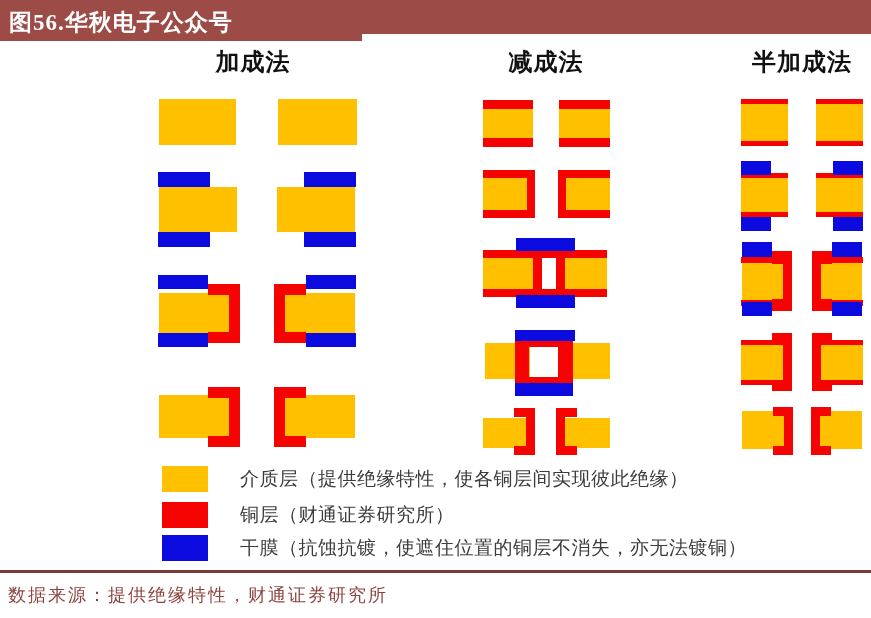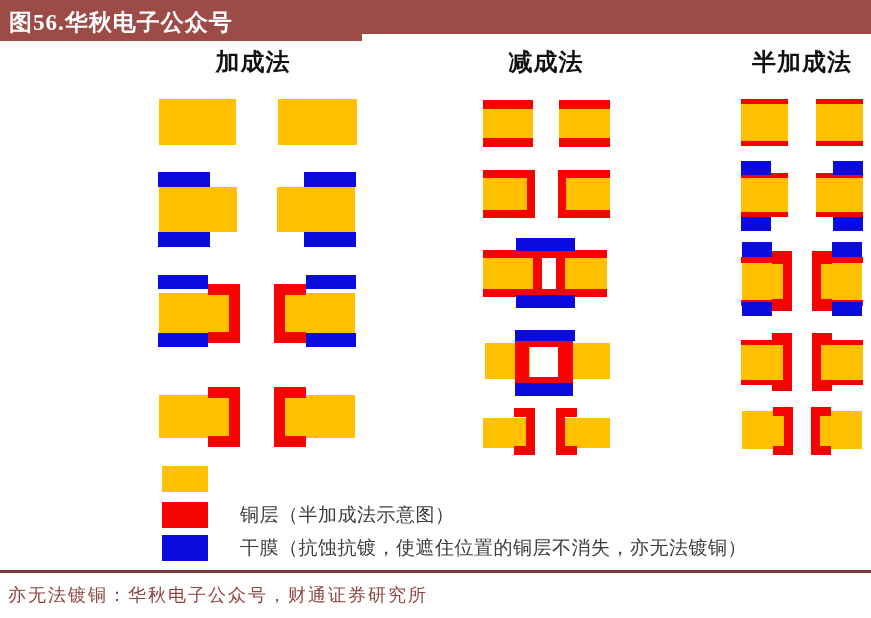--- a/index.html
+++ b/index.html
@@ -172,26 +172,27 @@
       <div class="shape" style="left: 784px; top: 407px; width: 9px; height: 48px; background: rgb(244, 3, 0);"></div>
       <div class="shape" style="left: 773px; top: 446px; width: 20px; height: 9px; background: rgb(244, 3, 0);"></div>
       <div class="shape" style="left: 820px; top: 411px; width: 42px; height: 38px; background: rgb(255, 192, 0);"></div>
       <div class="shape" style="left: 811px; top: 407px; width: 20px; height: 9px; background: rgb(244, 3, 0);"></div>
       <div class="shape" style="left: 811px; top: 407px; width: 9px; height: 48px; background: rgb(244, 3, 0);"></div>
       <div class="shape" style="left: 811px; top: 446px; width: 20px; height: 9px; background: rgb(244, 3, 0);"></div>
     </div>
 
   <div class="legend-row l1">
     <div class="legend-swatch" style="background: rgb(255, 192, 0);"></div>
+    <div class="legend-label">介质层（提供绝缘特性，使各铜层间实现彼此绝缘）</div>
   </div>
   <div class="legend-row l2">
     <div class="legend-swatch" style="background: rgb(244, 3, 0);"></div>
-    <div class="legend-label">铜层（半加成法示意图）</div>
+    <div class="legend-label">铜层（财通证券研究所）</div>
   </div>
   <div class="legend-row l3">
     <div class="legend-swatch" style="background: rgb(11, 11, 224);"></div>
     <div class="legend-label">干膜（抗蚀抗镀，使遮住位置的铜层不消失，亦无法镀铜）</div>
   </div>
 
   <div class="bottom-rule"></div>
-  <div class="source-line">亦无法镀铜：华秋电子公众号，财通证券研究所</div>
+  <div class="source-line">数据来源：提供绝缘特性，财通证券研究所</div>
 
 </div>
 
 </body></html>

